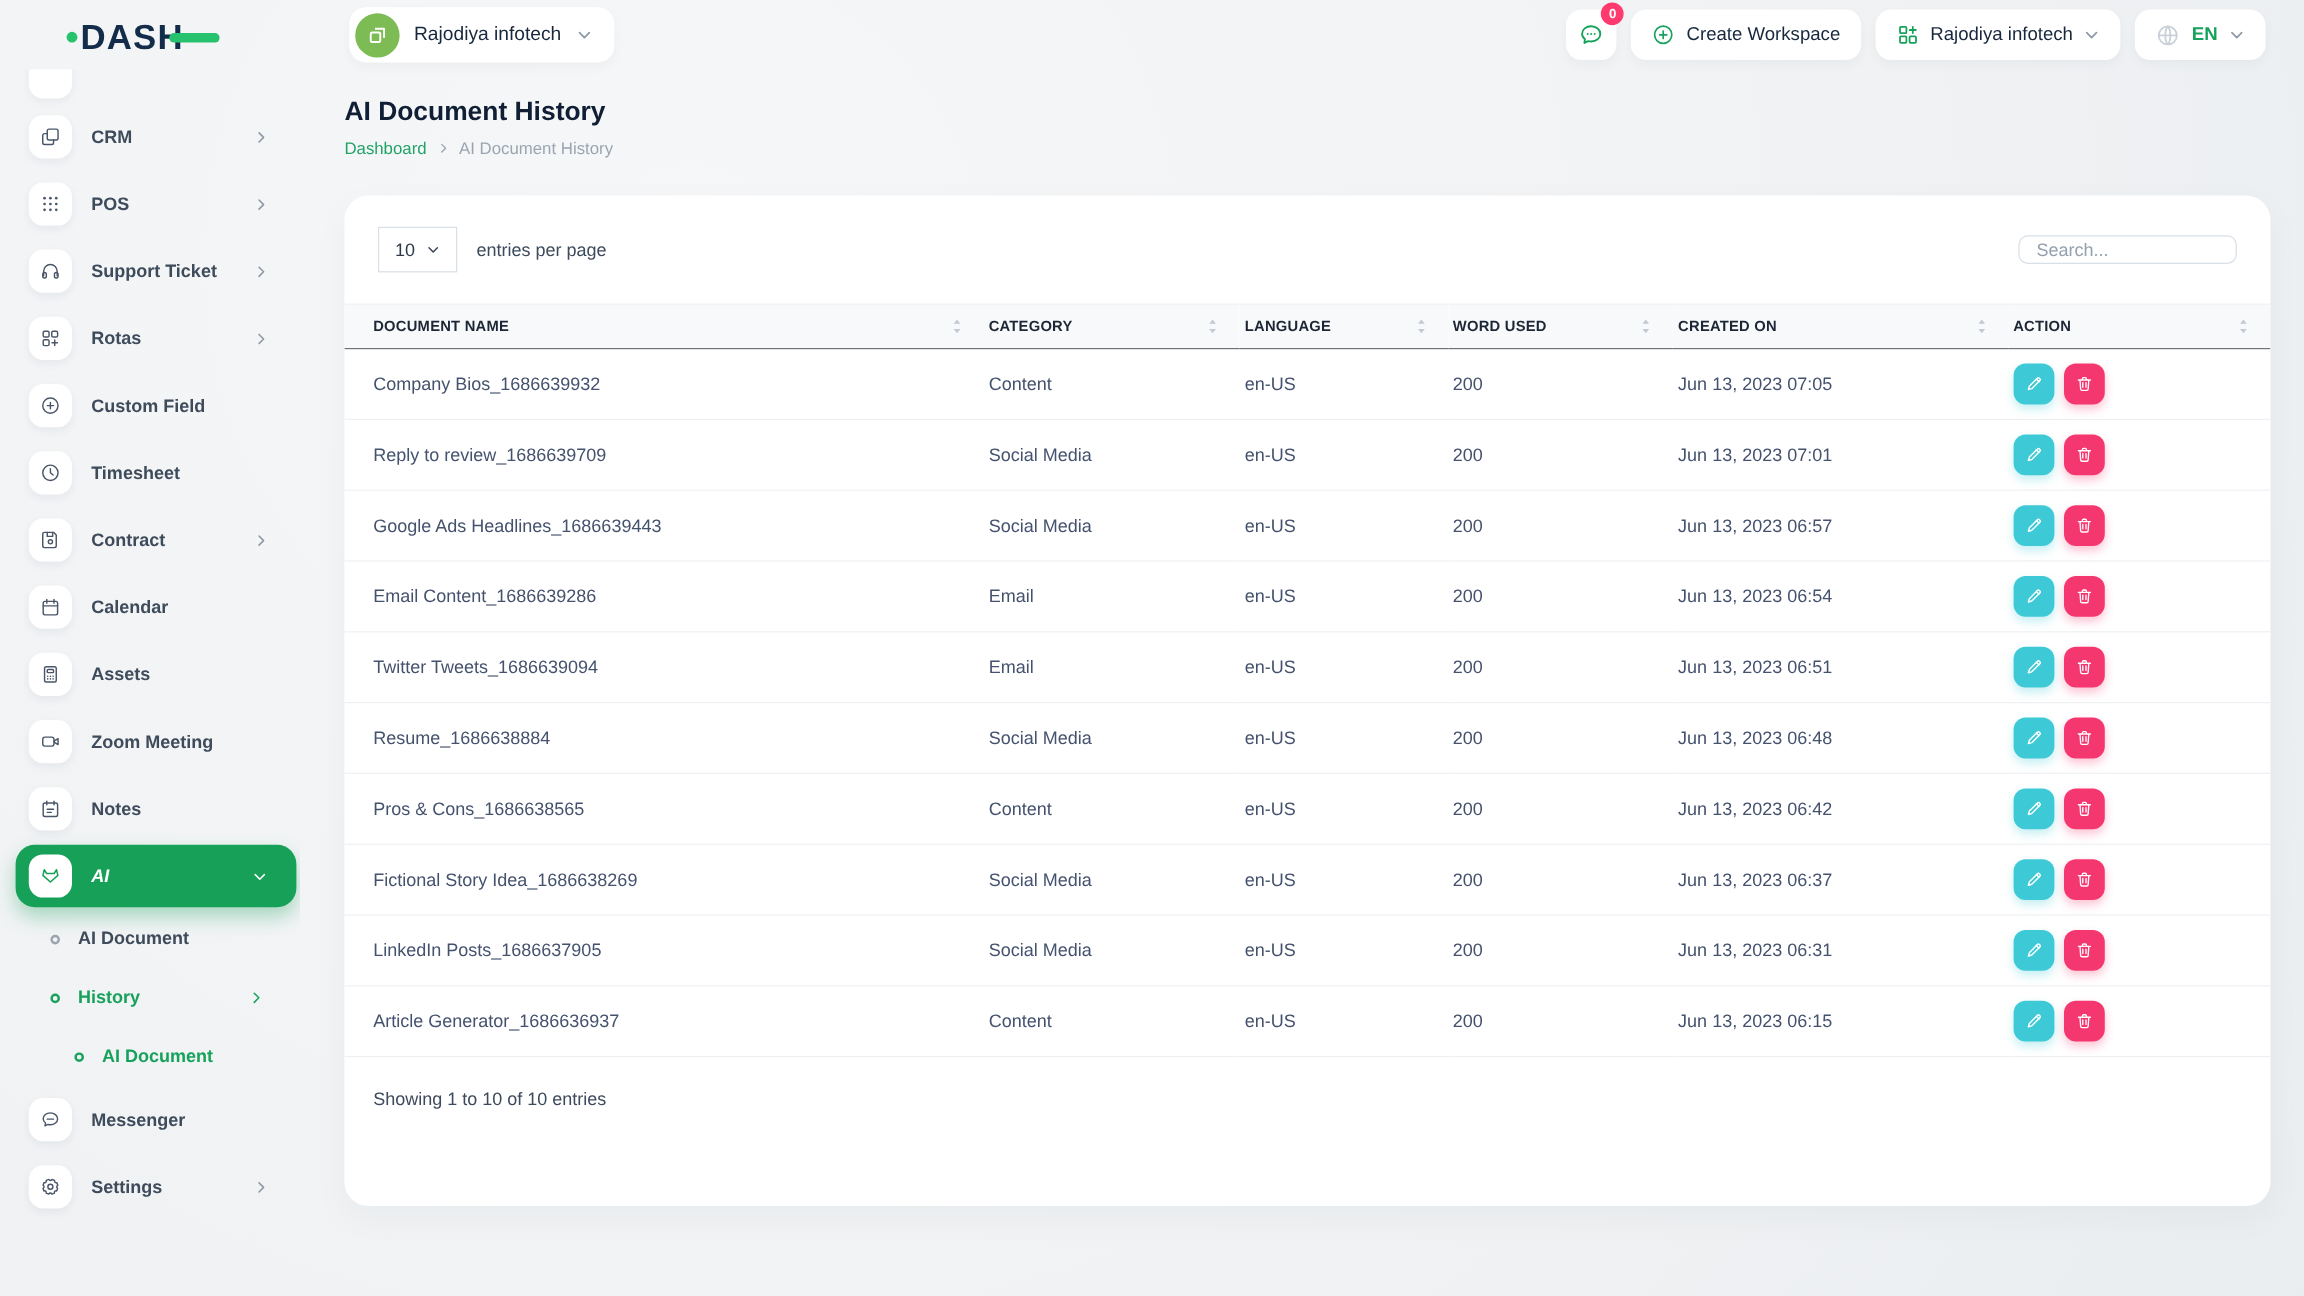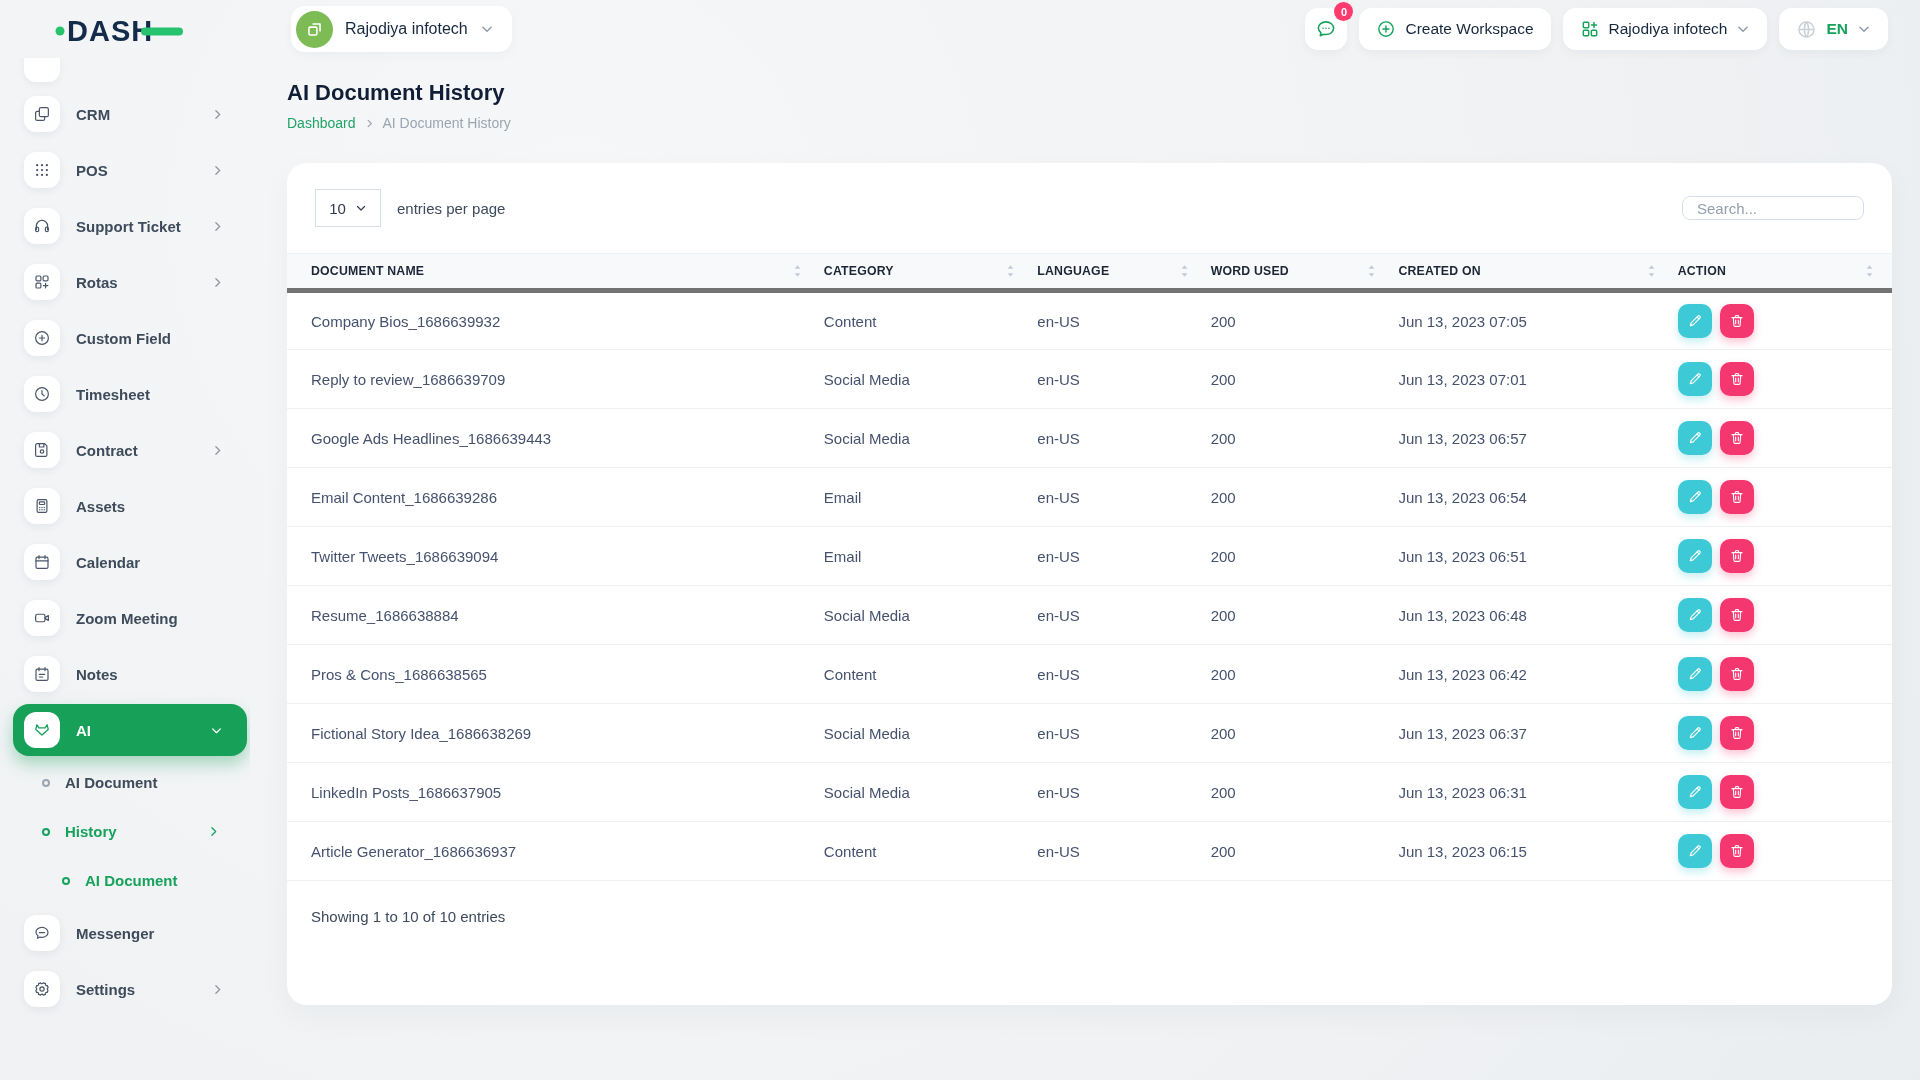--- a/index.html
+++ b/index.html
@@ -50,21 +50,21 @@
     display:flex; align-items:center; justify-content:center; margin-right:16px; flex:none;
     box-shadow:0 3px 8px rgba(20,40,60,.06);
   }
   .icon-box svg { width:18px; height:18px; }
   .nav-label { flex:1; font-size:15px; font-weight:600; color:#3e4b5b; }
   .chev { width:13px; height:13px; color:#8d98a6; }
   .nav-item.active {
     background:#17a158; border-radius:16px; margin:2px 3px 2px 13px; height:52px;
     padding:0 24px 0 11px; box-shadow:0 8px 16px rgba(23,161,88,.35);
   }
-  .nav-item.active .nav-label { color:#fff; }
+  .nav-item.active .nav-label { color:#fff;font-style:italic; }
   .nav-item.active .chev { color:#fff; }
   .nav-item.active .icon-box { color:#17a158; box-shadow:none; }
   .sub-item { display:flex; align-items:center; height:49px; padding:0 30px 0 42px; cursor:pointer; }
   .sub-item .bullet { width:8px; height:8px; border-radius:50%; border:2px solid #9aa4ae; margin-right:15px; flex:none; }
   .sub-item .nav-label { font-size:15px; font-weight:600; }
   .sub-item.active .nav-label { color:#17a25c; }
   .sub-item.active .bullet { border-color:#17a25c; }
   .sub-item.lvl2 { padding-left:62px; }
 
   
@@ -88,21 +88,21 @@
   .pagesize .chev-sm { width:12px; height:12px; color:#333f52; }
   .entries-label { margin-left:16px; font-size:15px; color:#3d4a5c; }
   .search-input {
     margin-left:auto; width:182px; height:24px; border:1px solid #d9dfe6; border-radius:8px;
     padding:0 14px; font-size:15px; color:#3d4a5c; outline:none; background:#fff; font-family:inherit;
   }
   .search-input::placeholder { color:#93a0ae; }
 
   table.data { width:100%; border-collapse:collapse; margin-top:26px; table-layout:fixed; }
   thead th {
-    background:#f7f9fb; border-top:1px solid #eef1f4; border-bottom:5px solid #737373;
+    background:#f7f9fb; border-top:1px solid #eef1f4; border-bottom:1px solid #737373;
     height:37px; text-align:left; font-size:12.3px; font-weight:700; color:#1c2635;
     letter-spacing:.2px; padding:0 4px; cursor:pointer; position:relative;
   }
   thead th .th-inner { display:flex; align-items:center; justify-content:space-between; padding-right:14px; }
   th.first, td.first { padding-left:24px; }
   .sort-ic { width:9px; height:14px; color:#c3cad3; flex:none; }
   tbody td { height:59px; border-bottom:1px solid #eef0f3; font-size:15px; color:#45526e; padding:0 4px; }
   .actions-wrap { display:flex; gap:8px; align-items:center; }
   .act-btn { width:34px; height:34px; border:none; border-radius:10px; display:flex; align-items:center; justify-content:center; cursor:pointer; }
   .act-btn svg { width:16px; height:16px; }
@@ -301,42 +301,42 @@
           </svg>
         </span>
       <span class="nav-label">Contract</span>
       <svg class="chev">
           <use href="#sym-chev-right"></use>
         </svg>
     </div>
 
     <div class="nav-item">
       <span class="icon-box">
+          <svg viewBox="0 0 24 24" fill="none" stroke="currentColor" stroke-width="1.6" stroke-linecap="round" stroke-linejoin="round">
+            <rect x="4" y="5.5" width="16" height="15" rx="2"></rect>
+            <path d="M8 3.5v4M16 3.5v4M4 10.5h16"></path>
+          </svg>
+        </span>
+      <span class="nav-label">Calendar</span>
+    </div>
+
+    <div class="nav-item">
+      <span class="icon-box">
           <svg viewBox="0 0 24 24" fill="none" stroke="currentColor" stroke-width="1.6" stroke-linejoin="round">
             <rect x="5.5" y="3.5" width="13" height="17" rx="2"></rect>
             <rect x="8.5" y="6.5" width="7" height="3.5" rx="1"></rect>
             <circle cx="9" cy="14" r=".9" fill="currentColor" stroke="none"></circle>
             <circle cx="12" cy="14" r=".9" fill="currentColor" stroke="none"></circle>
             <circle cx="15" cy="14" r=".9" fill="currentColor" stroke="none"></circle>
             <circle cx="9" cy="17" r=".9" fill="currentColor" stroke="none"></circle>
             <circle cx="12" cy="17" r=".9" fill="currentColor" stroke="none"></circle>
             <circle cx="15" cy="17" r=".9" fill="currentColor" stroke="none"></circle>
           </svg>
         </span>
       <span class="nav-label">Assets</span>
-    </div>
-
-    <div class="nav-item">
-      <span class="icon-box">
-          <svg viewBox="0 0 24 24" fill="none" stroke="currentColor" stroke-width="1.6" stroke-linecap="round" stroke-linejoin="round">
-            <rect x="4" y="5.5" width="16" height="15" rx="2"></rect>
-            <path d="M8 3.5v4M16 3.5v4M4 10.5h16"></path>
-          </svg>
-        </span>
-      <span class="nav-label">Calendar</span>
     </div>
 
     <div class="nav-item">
       <span class="icon-box">
           <svg viewBox="0 0 24 24" fill="none" stroke="currentColor" stroke-width="1.6" stroke-linecap="round" stroke-linejoin="round">
             <rect x="3.5" y="7" width="12.5" height="10" rx="2.5"></rect>
             <path d="M16 11.5l4.5-2.8v6.6L16 12.5z"></path>
           </svg>
         </span>
       <span class="nav-label">Zoom Meeting</span>

